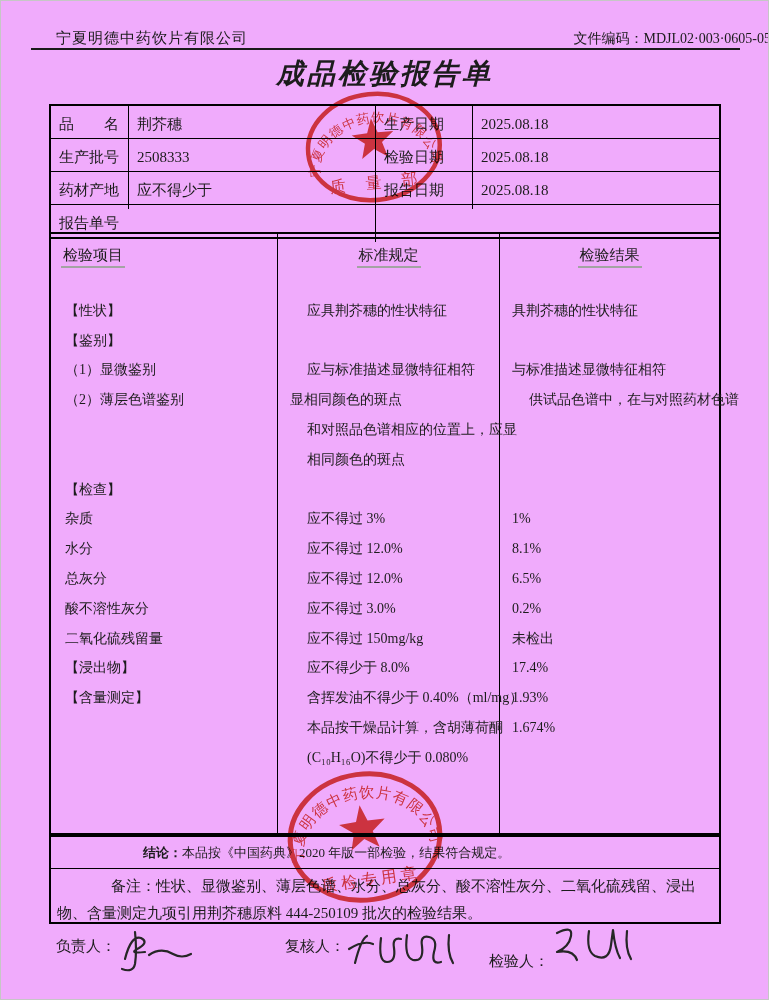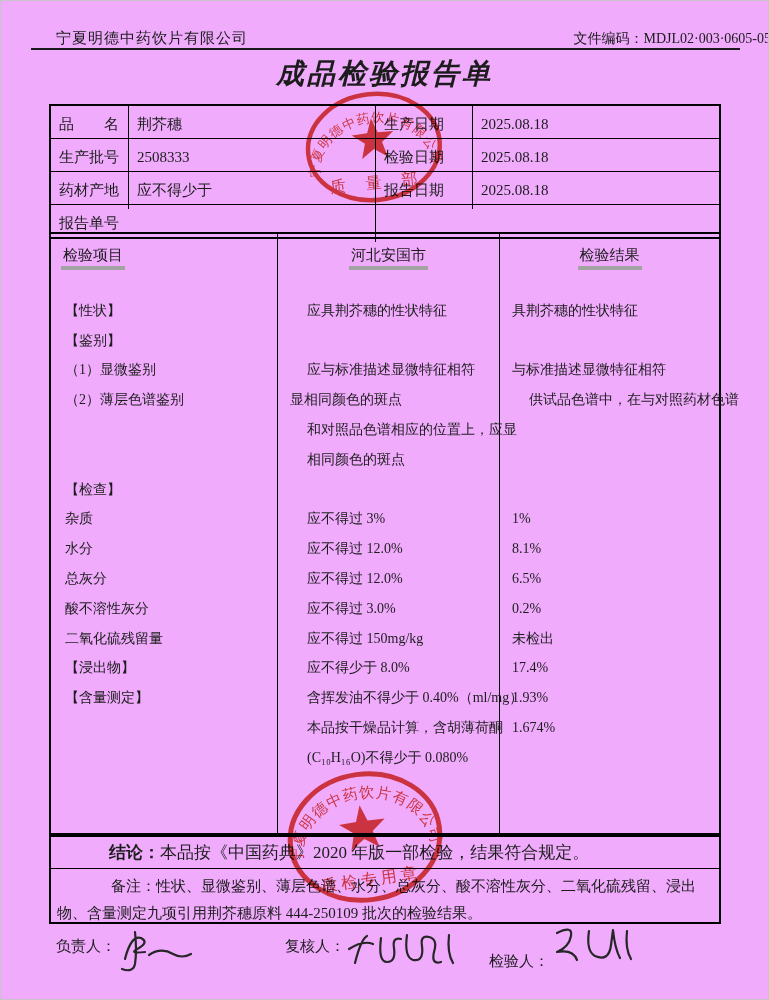--- a/index.html
+++ b/index.html
@@ -24,35 +24,35 @@
   .info-row-last { display:grid; grid-template-columns:325px 1fr; height:32px; }
   .icell { display:flex; align-items:center; padding:9px 8px; font-size:15px; box-sizing:border-box;
            white-space:nowrap; overflow:visible; }
   .icell.b { border-right:1px solid #000; }
   
   .result-table { position:absolute; left:48px; top:231px; width:672px; height:603px;
                   box-sizing:border-box; border:2px solid #000; }
   .vline { position:absolute; top:0; bottom:0; width:1px; background:#000; }
   .v1 { left:226px; } .v2 { left:448px; }
   .rhead { position:absolute; top:12px; font-size:15px; }
-  .rhead span { border-bottom:4px solid #a3a3a3; padding:0 2px 3px 2px;margin-top:37px; }
+  .rhead span { border-bottom:2px solid #a3a3a3; padding:0 2px 3px 2px;margin-top:37px; }
   .rh1 { left:10px; width:216px; }
   .rh2 { left:227px; width:221px; text-align:center; }
   .rh3 { left:449px; right:0; text-align:center; }
   .rbody { position:absolute; top:62px; left:4px; right:0; }
   .rrow { display:grid; grid-template-columns:226px 222px 1fr; height:29.8px; }
   .rcell { display:flex; align-items:center; font-size:14px; white-space:nowrap; overflow:visible; box-sizing:border-box; }
   .rcell.item { padding-left:10px; }
   .rcell.standard { padding-left:26px; }
   .rcell.result { padding-left:9px; }
   
   .bottombox { position:absolute; left:48px; top:834px; width:672px; height:89px;
                box-sizing:border-box; border:2px solid #000; }
   .conclusion { height:32px; border-bottom:1px solid #000; box-sizing:border-box;
-                display:flex; align-items:center; padding-left:58px; font-size:17px; white-space:nowrap; }
+                display:flex; align-items:center; padding-left:92px; font-size:13px; white-space:nowrap; }
   .conclusion .lbl { font-weight:bold; }
   .remark { padding:4px 6px 0 6px; font-size:15px; line-height:27px; text-indent:54px; }
   
   .sigrow { position:absolute; left:0; right:0; top:922px; height:70px; }
   .siglabel { position:absolute; top:14px; font-size:15px; }
   .sl1 { left:55px; } .sl2 { left:284px; } .sl3 { left:488px;margin-top:15px; }
   .sig { position:absolute; }
   .sig path { stroke:#262626; stroke-width:2.2; fill:none; stroke-linecap:round; stroke-linejoin:round; }
   .sig1 { left:108px; top:2px; } .sig2 { left:342px; top:0px; } .sig3 { left:548px; top:-2px; }
   
@@ -94,21 +94,21 @@
       </div>
     <div class="info-row-last">
       <div class="icell b">报告单号</div>
     </div>
   </div>
 
   <div class="result-table">
     <div class="vline v1"></div>
     <div class="vline v2"></div>
     <div class="rhead rh1"><span>检验项目</span></div>
-    <div class="rhead rh2"><span>河北安国市</span></div>
+    <div class="rhead rh2"><span>标准规定</span></div>
     <div class="rhead rh3"><span>检验结果</span></div>
     <div class="rbody">
         <div class="rrow">
           <div class="rcell item">【性状】</div>
           <div class="rcell standard">应具荆芥穗的性状特征</div>
           <div class="rcell result">具荆芥穗的性状特征</div>
         </div>
         <div class="rrow">
           <div class="rcell item">【鉴别】</div>
           <div class="rcell standard"></div>

